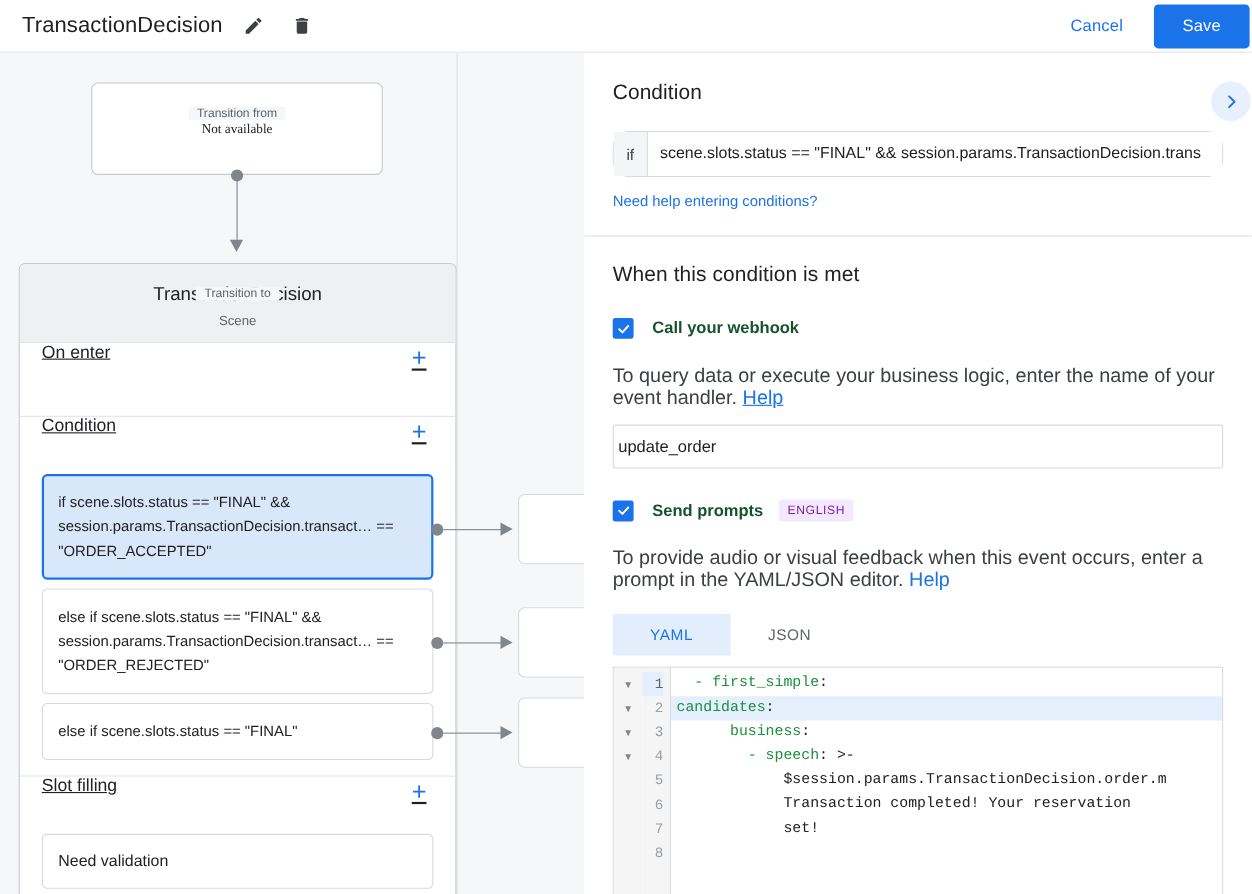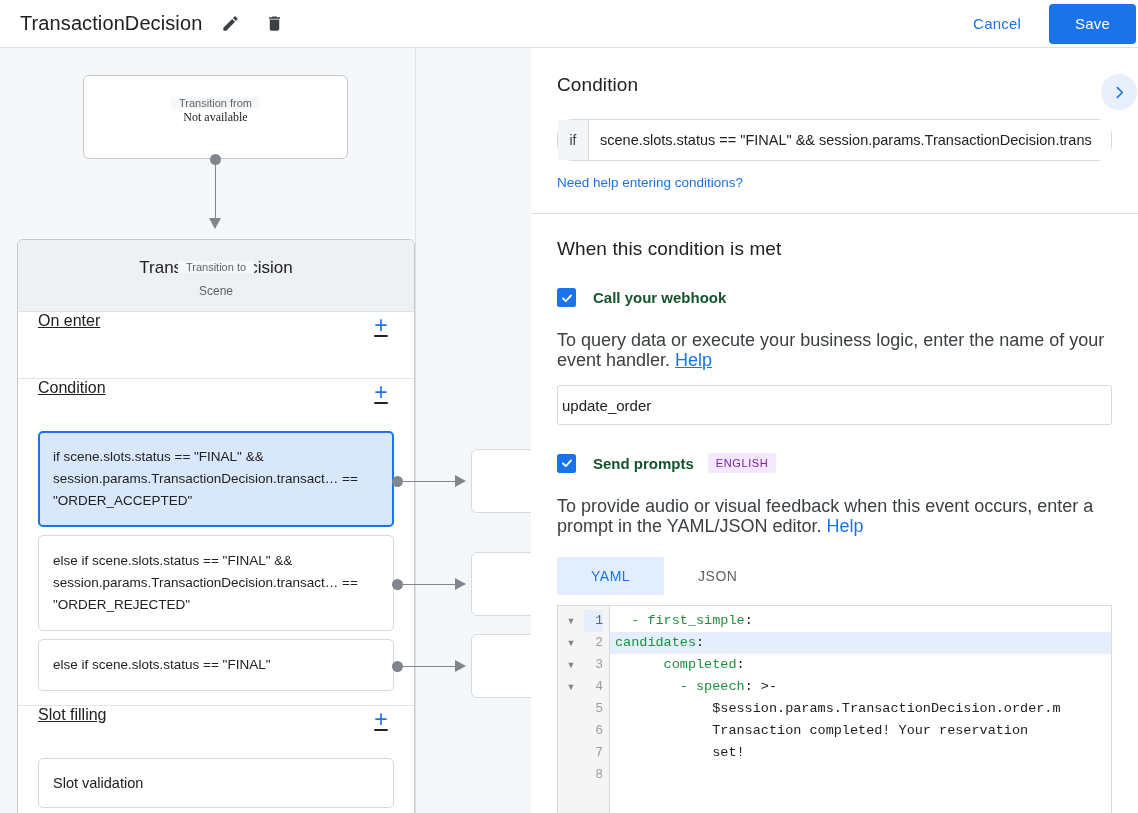--- a/index.html
+++ b/index.html
@@ -265,21 +265,21 @@
       <div class="cond-item selected">if scene.slots.status == "FINAL" &amp;&amp; session.params.TransactionDecision.transact… == "ORDER_ACCEPTED"</div>
       <div class="cond-item">else if scene.slots.status == "FINAL" &amp;&amp; session.params.TransactionDecision.transact… == "ORDER_REJECTED"</div>
       <div class="cond-item" style="margin-bottom:0;">else if scene.slots.status == "FINAL"</div>
     </div>
 
     <div class="section">
       <div class="section-head">
         <span class="section-title">Slot filling</span>
         <span class="plus-btn">+</span>
       </div>
-      <div class="slot-item">Slot validation</div>
+      <div class="slot-item">Need validation</div>
     </div>
   </div>
 
   <div class="conn-dot" style="left:392px; top:428px;"></div>
   <div class="conn-line" style="left:403px; top:433px; width:53px;"></div>
   <div class="conn-head" style="left:455px; top:427px;"></div>
   <div class="target-box" style="left:471px; top:401px;"></div>
 
   <div class="conn-dot" style="left:392px; top:531px;"></div>
   <div class="conn-line" style="left:403px; top:536px; width:53px;"></div>
@@ -360,21 +360,21 @@
         <div class="num">3</div>
         <div class="num">4</div>
         <div class="num">5</div>
         <div class="num">6</div>
         <div class="num">7</div>
         <div class="num">8</div>
       </div>
       <div class="code-col">
         <div class="cline"><span class="k">  - first_simple</span><span class="p">:</span></div>
         <div class="cline hl"><span class="k">candidates</span><span class="p">:</span></div>
-        <div class="cline"><span class="k">      completed</span><span class="p">:</span></div>
+        <div class="cline"><span class="k">      business</span><span class="p">:</span></div>
         <div class="cline"><span class="k">        - speech</span><span class="p">: &gt;-</span></div>
         <div class="cline">            $session.params.TransactionDecision.order.m</div>
         <div class="cline">            Transaction completed! Your reservation</div>
         <div class="cline">            set!</div>
         <div class="cline"></div>
       </div>
     </div>
   </div>
 </div>
 

